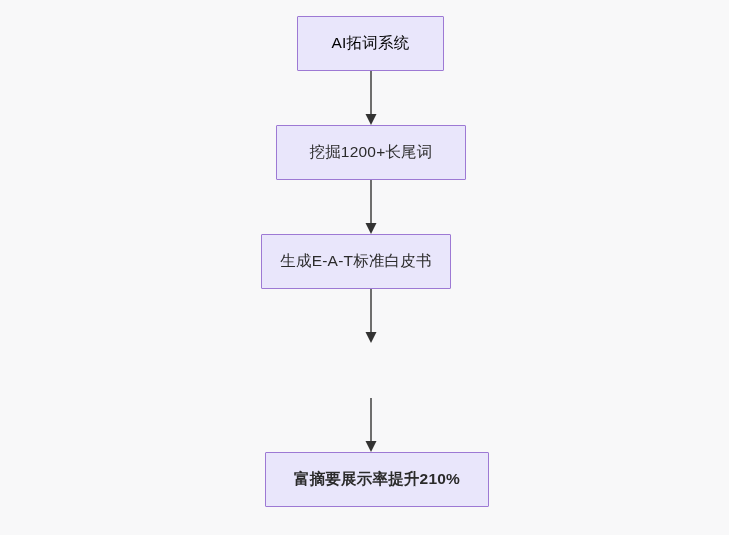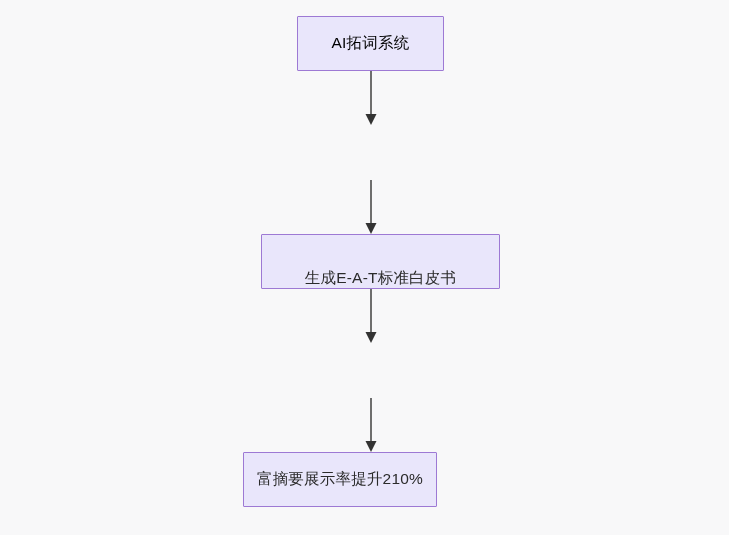--- a/index.html
+++ b/index.html
@@ -76,23 +76,26 @@
     <svg width="26" height="54" viewBox="0 0 26 54" aria-hidden="true">
       <line x1="13" y1="0" x2="13" y2="46" stroke="#6e6e6e" stroke-width="2"></line>
       <polygon points="13,54 7.5,43 18.5,43" fill="#333333"></polygon>
     </svg>
   </div>
 
   <div class="node" style="left: 297px; top: 16px; width: 147px; background: rgb(233, 230, 251); border-color: rgb(157, 121, 212);">
     <span class="node-label" style="color: #000000;">AI拓词系统</span>
   </div>
 
+  <div class="node" style="left: 276px; top: 125px; width: 190px; background: rgb(233, 230, 251); border-color: rgb(157, 121, 212);">
+    <span class="node-label" style="color: rgb(43, 43, 43);">挖掘1200+长尾词</span>
+  </div>
 
-  <div class="node" style="left: 261px; top: 234px; width: 239px; background: rgb(233, 230, 251); border-color: rgb(157, 121, 212); align-items: flex-end;">
+  <div class="node" style="left: 261px; top: 234px; width: 190px; background: rgb(233, 230, 251); border-color: rgb(157, 121, 212);">
     <span class="node-label" style="color: rgb(43, 43, 43);">生成E-A-T标准白皮书</span>
   </div>
 
 
-  <div class="node" style="left: 243px; top: 452px; width: 194px; background: rgb(233, 230, 251); border-color: rgb(157, 121, 212);">
+  <div class="node" style="left: 265px; top: 452px; width: 224px; background: rgb(233, 230, 251); border-color: rgb(157, 121, 212); font-weight: bold;">
     <span class="node-label" style="color: rgb(43, 43, 43);">富摘要展示率提升210%</span>
   </div>
 
 </div>
 
 </body></html>

